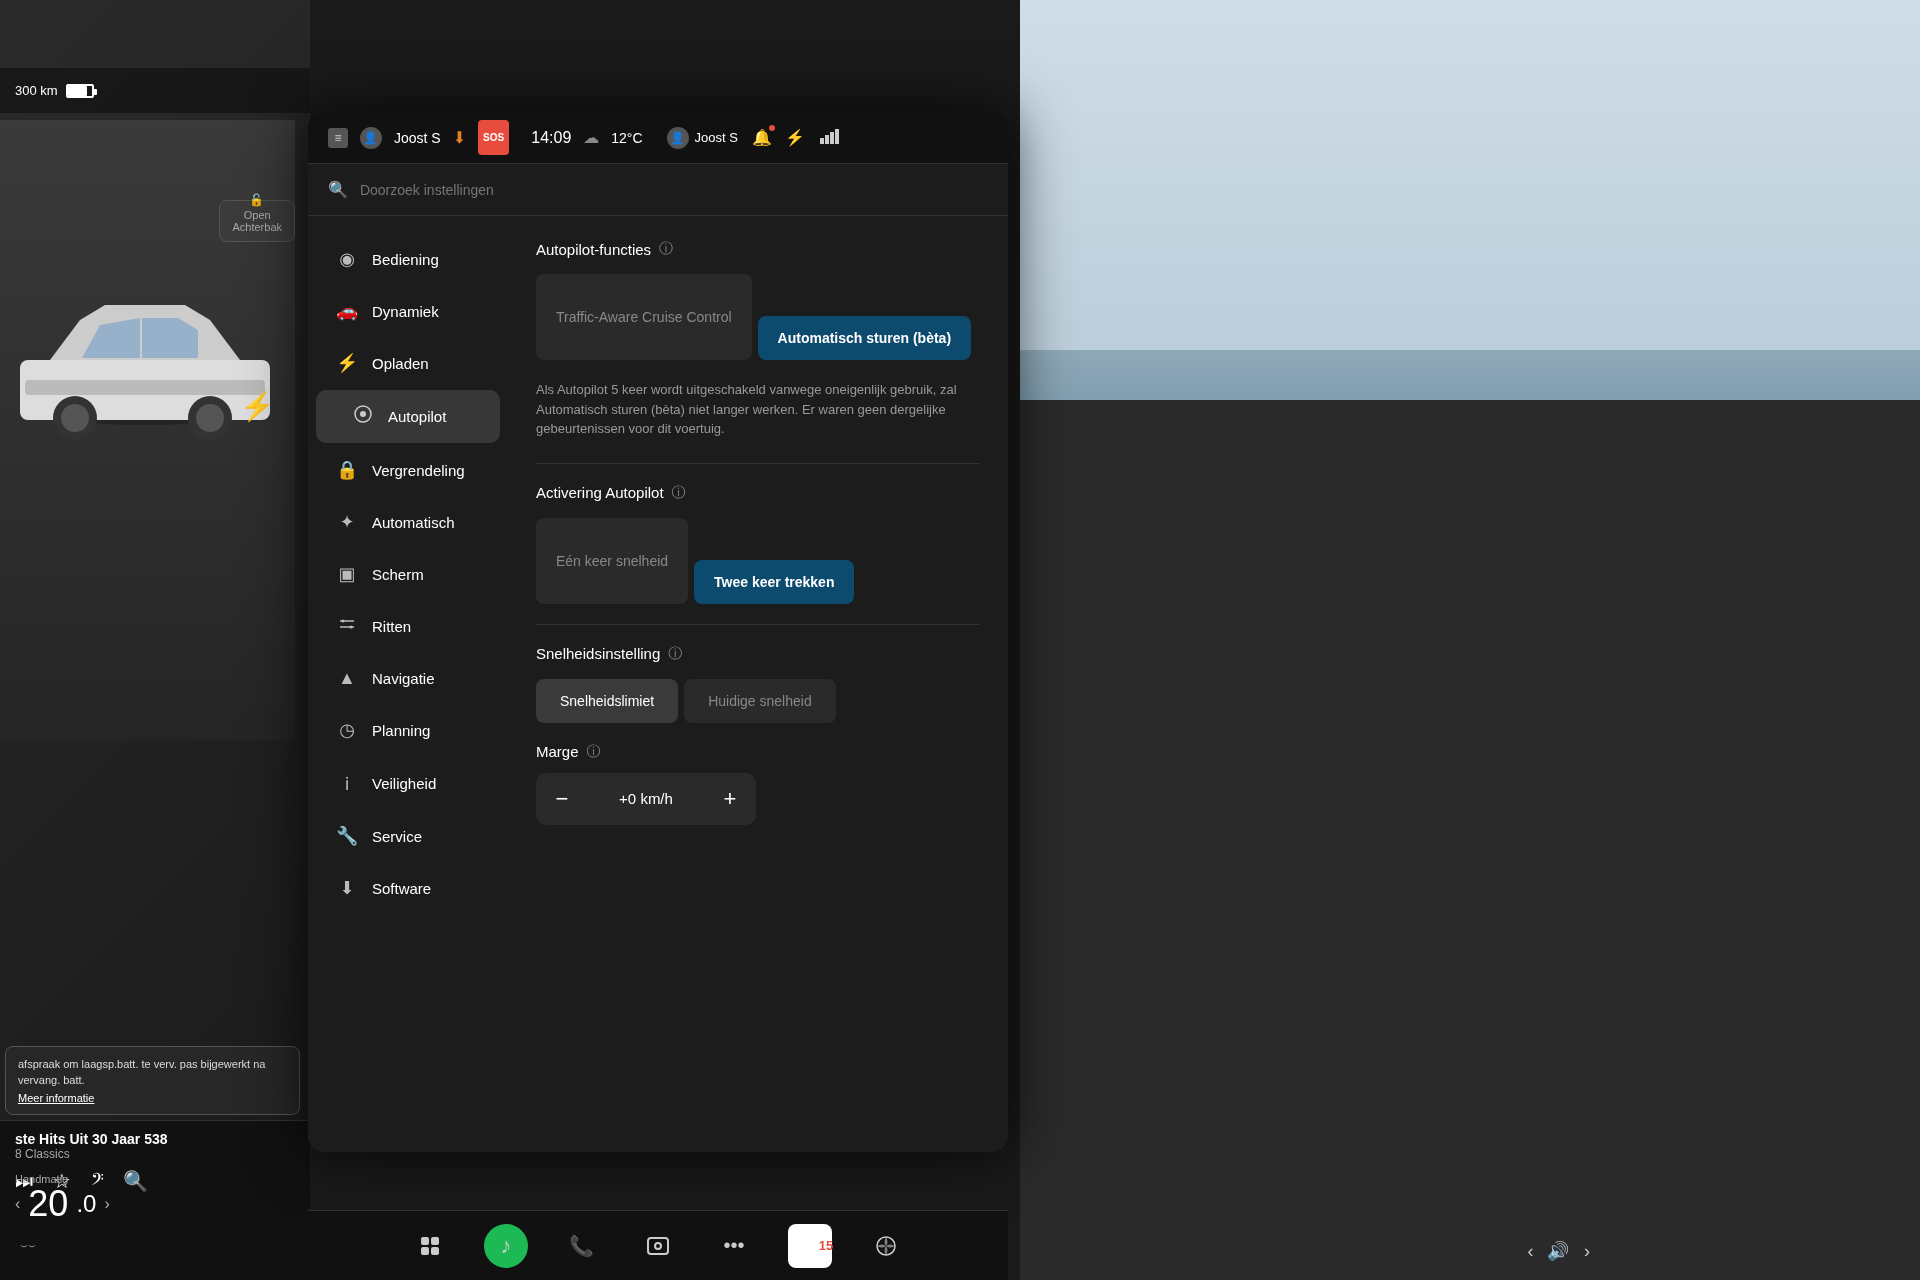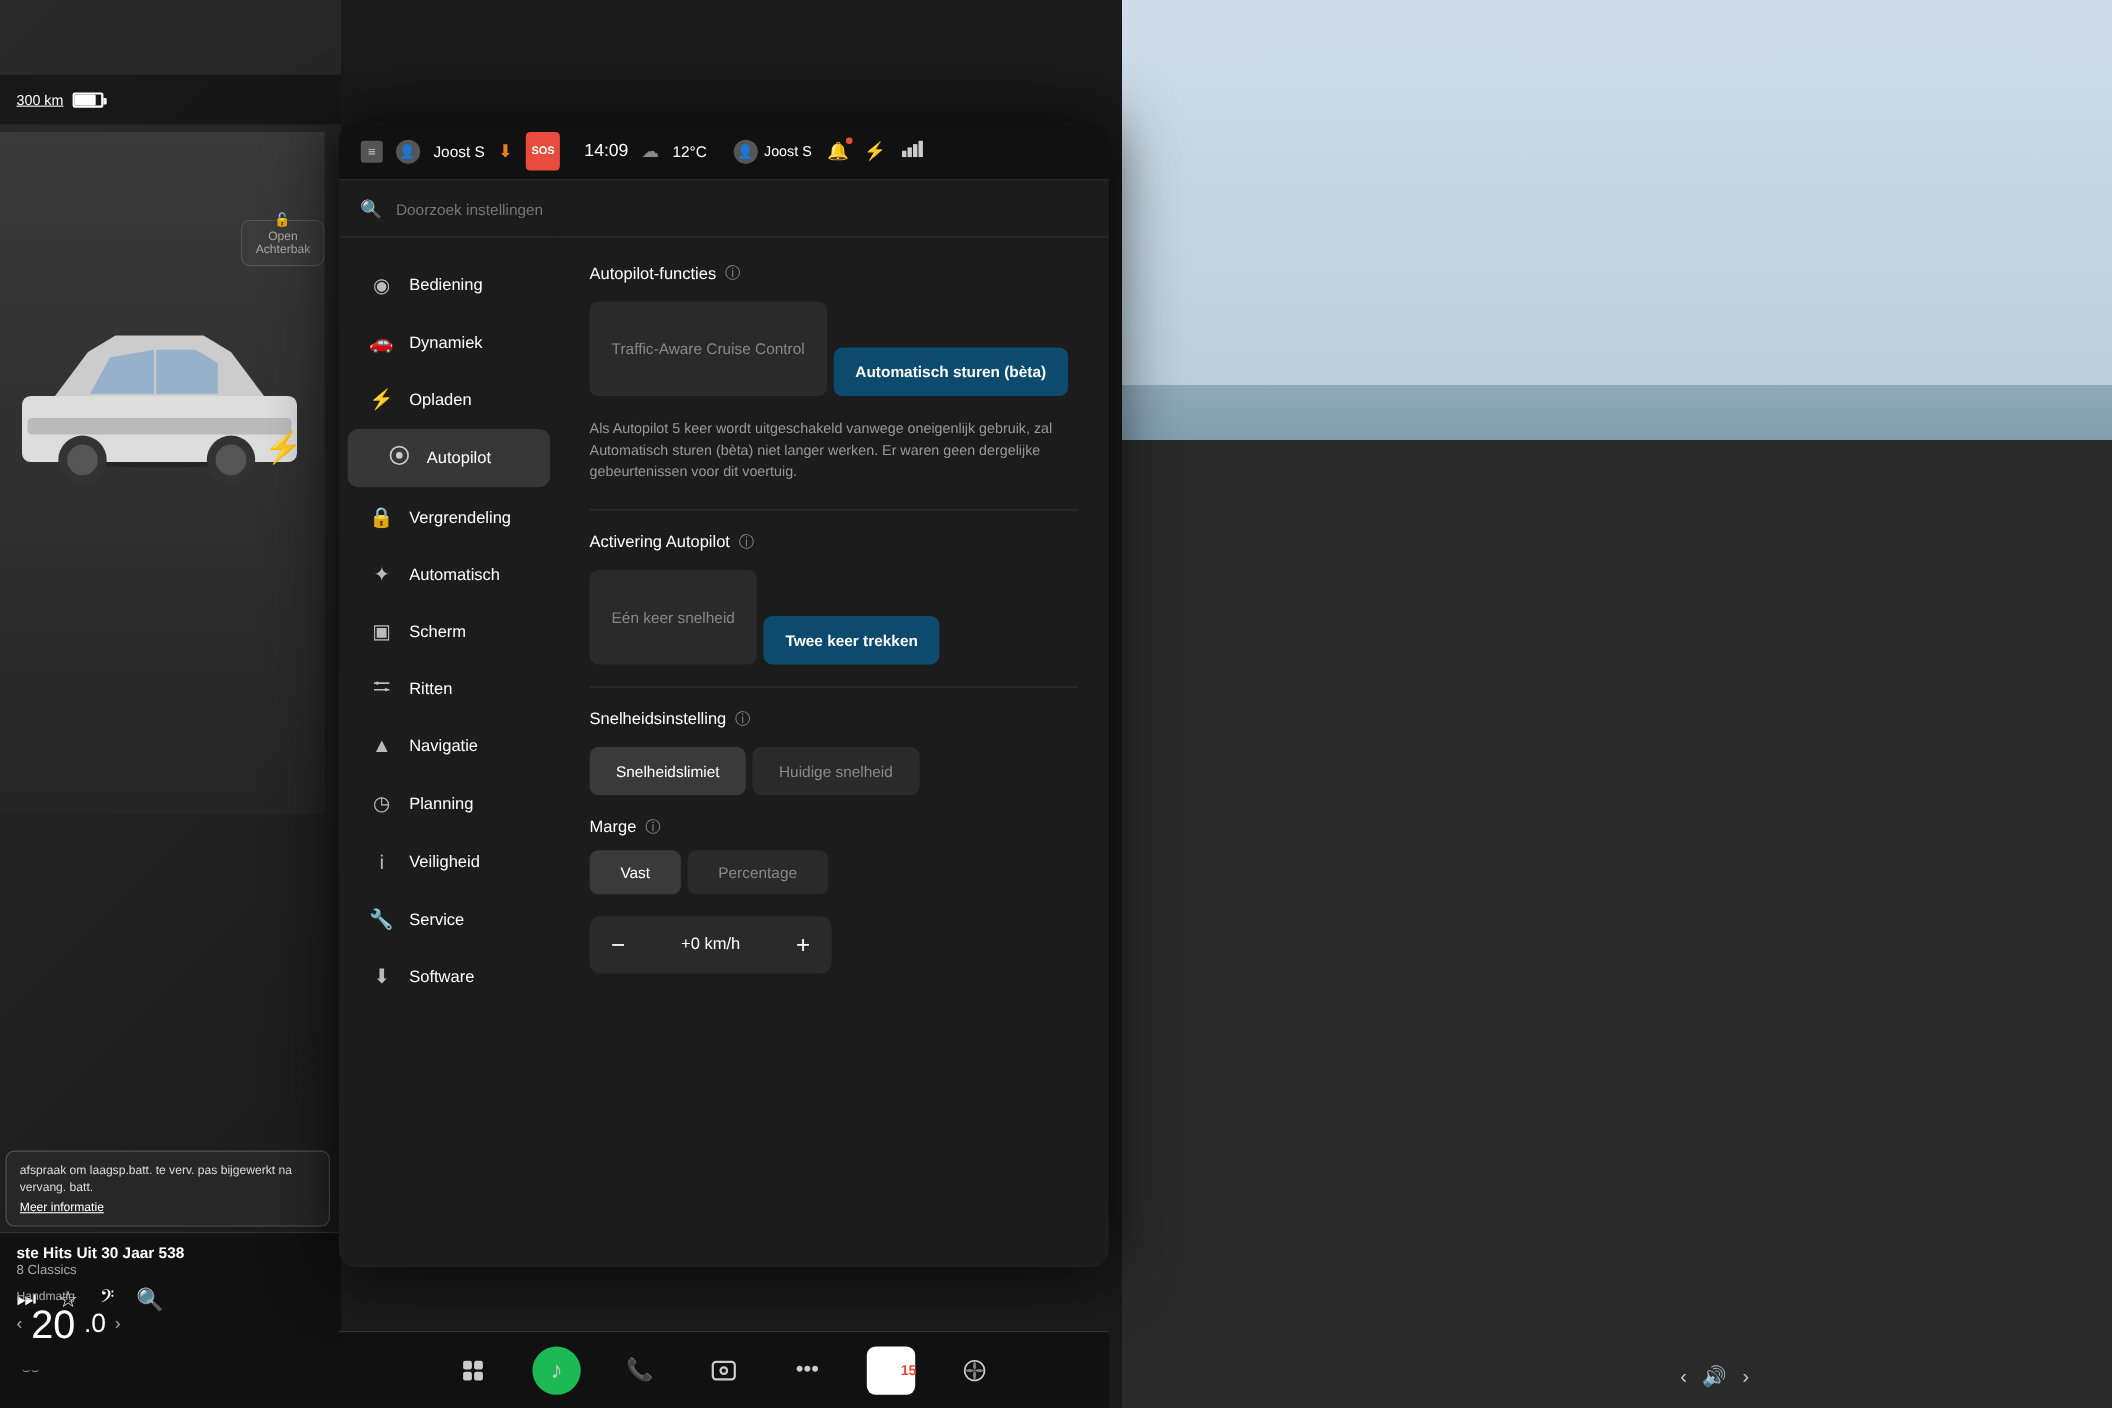--- a/index.html
+++ b/index.html
@@ -64,21 +64,20 @@
       background: rgba(20,20,20,0.8);
       display: flex;
       align-items: center;
       padding: 0 15px;
       gap: 8px;
     }
 
     .phone-status .km {
       color: #fff;
       font-size: 13px;
-      text-decoration: underline;
     }
 
     .battery-bar {
       width: 28px;
       height: 14px;
       border: 2px solid #fff;
       border-radius: 2px;
       position: relative;
     }
     .battery-bar::after {
@@ -803,24 +802,20 @@
       <div class="speed-btn-group">
         <button class="speed-btn active">Snelheidslimiet</button>
         <button class="speed-btn inactive">Huidige snelheid</button>
       </div>
 
       <div class="marge-header">
         <span class="section-title">Marge</span>
         <span class="info-icon">ⓘ</span>
       </div>
 
-      <div class="marge-btn-group">
-        <button class="marge-btn active">Vast</button>
-        <button class="marge-btn inactive">Percentage</button>
-      </div>
 
       <div class="speed-stepper">
         <button class="stepper-btn">−</button>
         <span class="stepper-value">+0 km/h</span>
         <button class="stepper-btn">+</button>
       </div>
 
     </div>
   </div>
 

